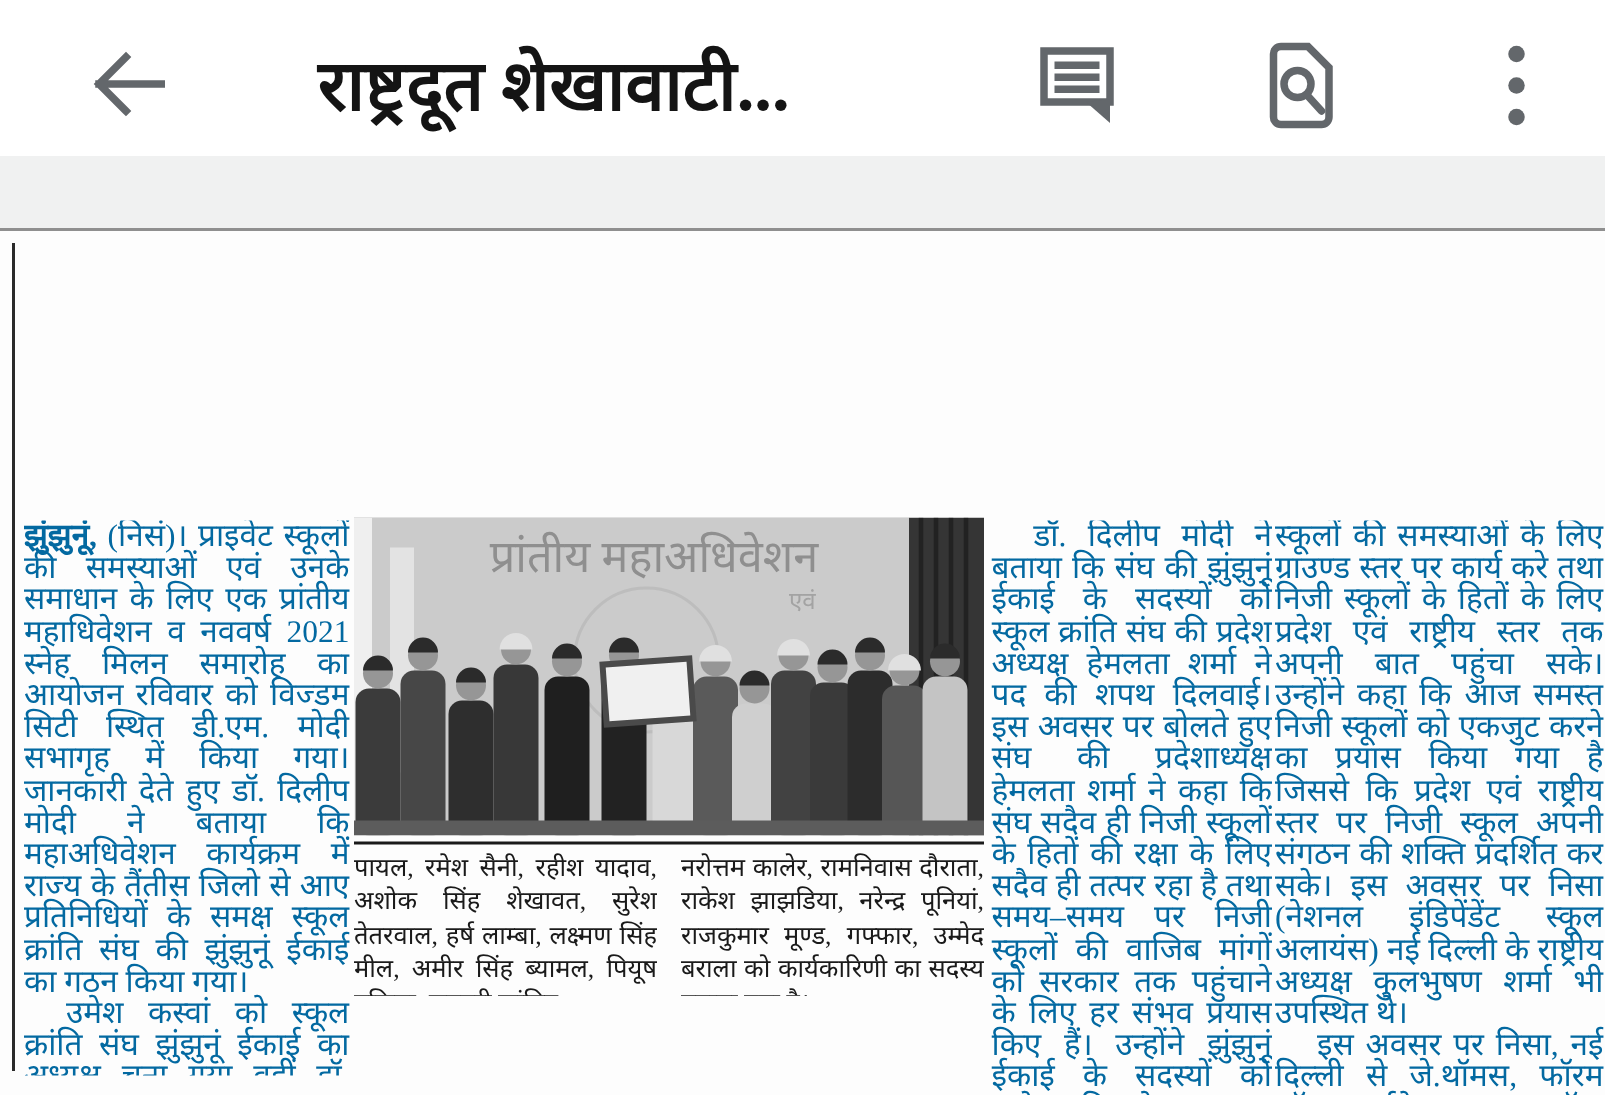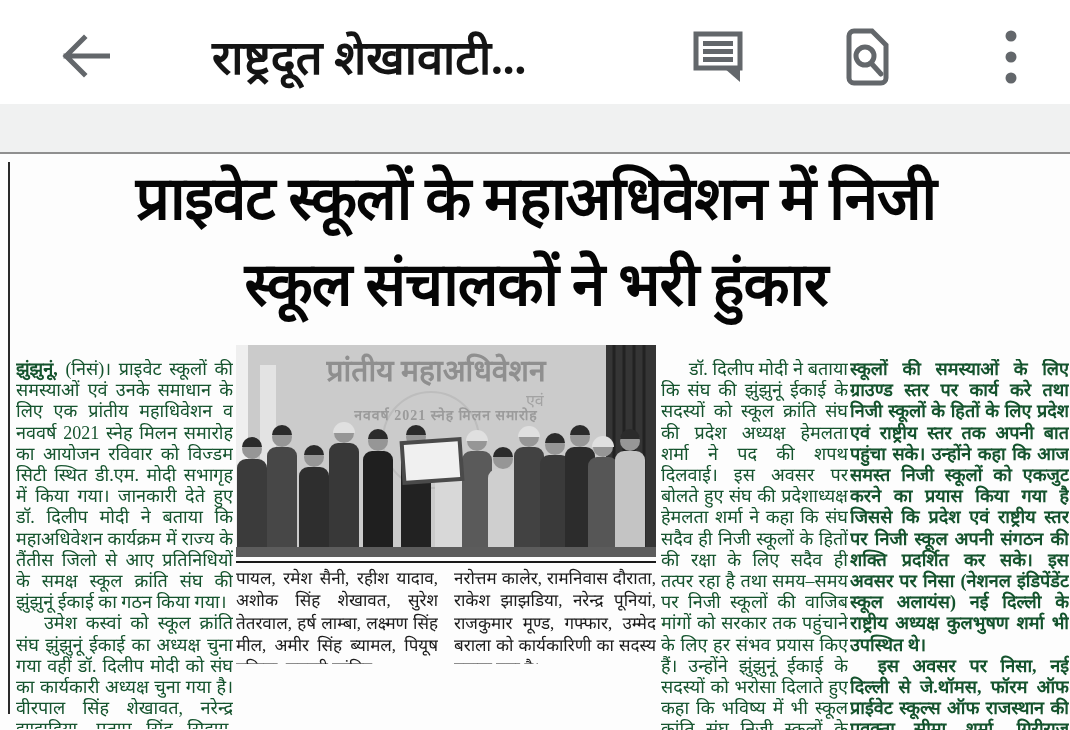--- a/index.html
+++ b/index.html
@@ -18,35 +18,35 @@
 
   
   .gapband{position:absolute;left:0;top:104px;width:1070px;height:48px;background:#f0f1f1;}
   .pagetopline{position:absolute;left:0;top:152px;width:1070px;height:2px;background:#8f8f8f;}
   .newsprint{position:absolute;left:0;top:154px;width:1070px;height:576px;background:#fdfdfd;}
   .leftrule{position:absolute;left:8px;top:162px;width:2px;height:552px;background:#2a2a2a;}
 
   .headline{position:absolute;left:16px;top:156px;width:1040px;text-align:center;
       font-size:60px;line-height:86px;font-weight:800;color:#050505;letter-spacing:-1px;}
 
-  .bodytext{font-size:18px;line-height:21.2px;text-align:justify;color:#14532d;margin-top:12px;}
+  .bodytext{font-size:21px;line-height:21.2px;text-align:justify;color:#0369a1;}
   .col{position:absolute;overflow:hidden;}
   .col-1{left:16px;top:347px;width:217px;height:370px;}
   .col-4{left:661px;top:347px;width:187px;height:383px;}
-  .col-5{left:850px;top:347px;width:219px;height:383px;font-weight:bold;}
+  .col-5{left:850px;top:347px;width:219px;height:383px;}
   .indent{text-indent:28px;margin:0;}
   .noindent{text-indent:0;margin:0;}
   .dateline{font-weight:700;}
 
   
   .midblock{position:absolute;left:236px;top:345px;width:420px;}
   .photo{position:relative;width:420px;height:212px;background:#c9c9c9;overflow:hidden;}
   .photo svg{position:absolute;left:0;top:0;}
   .banner1{position:absolute;left:60px;top:4px;width:280px;text-align:center;
-      font-size:30px;font-weight:700;color:#8f8f8f;}
+      font-size:30px;font-weight:400;color:#8f8f8f;}
   .banner2{position:absolute;left:290px;top:44px;font-size:16px;color:#a3a3a3;}
   .banner3{position:absolute;left:90px;top:60px;width:240px;text-align:center;
       font-size:14px;font-weight:700;color:#9b9b9b;letter-spacing:1px;}
   .caption{margin-top:4px;font-size:18.6px;line-height:23.6px;font-weight:700;
       text-align:justify;color:#101010;}
   .caption-rule{margin-top:4px;border-top:2px solid #1a1a1a;width:100%;}
   .names{display:flex;gap:16px;margin-top:5px;}
   .names > div{flex:1;font-size:17px;line-height:22.4px;text-align:justify;overflow:hidden;height:96px;}
 
   .g-stroke{stroke:#63676b;fill:none;stroke-width:5;}
@@ -90,24 +90,20 @@
         <circle cx="15" cy="52" r="5.5" class="g-fill"></circle>
       </svg>
     </div>
   </div>
 
   <div class="gapband"></div>
   <div class="pagetopline"></div>
   <div class="newsprint"></div>
   <div class="leftrule"></div>
 
-  <div class="headline">
-    <div>प्राइवेट स्कूलों के महाअधिवेशन में निजी</div>
-    <div>स्कूल संचालकों ने भरी हुंकार</div>
-  </div>
 
   <div class="col col-1 bodytext">
     <p class="noindent"><span class="dateline">झुंझुनूं,</span><span> (निसं)। प्राइवेट स्कूलों की समस्याओं एवं उनके समाधान के लिए एक प्रांतीय महाधिवेशन व नववर्ष 2021 स्नेह मिलन समारोह का आयोजन रविवार को विज्डम सिटी स्थित डी.एम. मोदी सभागृह में किया गया। जानकारी देते हुए डॉ. दिलीप मोदी ने बताया कि महाअधिवेशन कार्यक्रम में राज्य के तैंतीस जिलो से आए प्रतिनिधियों के समक्ष स्कूल क्रांति संघ की झुंझुनूं ईकाई का गठन किया गया।</span></p>
     <p class="indent">उमेश कस्वां को स्कूल क्रांति संघ झुंझुनूं ईकाई का अध्यक्ष चुना गया वहीं डॉ. दिलीप मोदी को संघ का कार्यकारी अध्यक्ष चुना गया है। वीरपाल सिंह शेखावत, नरेन्द्र झाझडिया, प्रताप सिंह सिहाग, प्रवीण कृष्णियां, सत्यवीर धत्तरवाल, संजीव पूनिया, रिशाल सिंह</p>
   </div>
 
   <div class="midblock">
     <div class="photo">
       <svg id="photo-svg" width="420" height="212" viewBox="0 0 420 212">
         <rect x="0" y="0" width="420" height="212" fill="#cbcbcb"></rect>
@@ -158,21 +154,20 @@
             <path d="M 356 102 a11 11 0 0 1 22 0 Z" fill="#e0e0e0"></path>
             <rect x="379" y="106" width="30" height="106" rx="9" fill="#c4c4c4"></rect>
             <circle cx="394" cy="96" r="10" fill="#969696"></circle>
             <path d="M 384 94 a10 10 0 0 1 20 0 Z" fill="#2b2b2b"></path>
           </g>
         <rect x="167" y="96" width="58" height="40" fill="#f0f0f0" stroke="#4a4a4a" stroke-width="4" transform="rotate(-4 196 116)"></rect>
         <rect x="0" y="202" width="420" height="10" fill="#5c5c5c"></rect>
       </svg>
       <div class="banner1">प्रांतीय महाअधिवेशन</div>
       <div class="banner2">एवं</div>
-      <div class="banner3">नववर्ष 2021 स्नेह मिलन समारोह</div>
     </div>
     <div class="caption-rule"></div>
     <div class="names">
       <div>पायल, रमेश सैनी, रहीश यादाव, अशोक सिंह शेखावत, सुरेश तेतरवाल, हर्ष लाम्बा, लक्ष्मण सिंह मील, अमीर सिंह ब्यामल, पियूष ढूकिया, सतवरी जांगिड,</div>
       <div>नरोत्तम कालेर, रामनिवास दौराता, राकेश झाझडिया, नरेन्द्र पूनियां, राजकुमार मूण्ड, गफ्फार, उम्मेद बराला को कार्यकारिणी का सदस्य बनाया गया है।</div>
     </div>
   </div>
 
   <div class="col col-4 bodytext">
     <p class="indent">डॉ. दिलीप मोदी ने बताया कि संघ की झुंझुनूं ईकाई के सदस्यों को स्कूल क्रांति संघ की प्रदेश अध्यक्ष हेमलता शर्मा ने पद की शपथ दिलवाई। इस अवसर पर बोलते हुए संघ की प्रदेशाध्यक्ष हेमलता शर्मा ने कहा कि संघ सदैव ही निजी स्कूलों के हितों की रक्षा के लिए सदैव ही तत्पर रहा है तथा समय–समय पर निजी स्कूलों की वाजिब मांगों को सरकार तक पहुंचाने के लिए हर संभव प्रयास किए हैं। उन्होंने झुंझुनूं ईकाई के सदस्यों को भरोसा दिलाते हुए कहा कि भविष्य में भी स्कूल क्रांति संघ निजी स्कूलों के हितों की रक्षा के लिए सदैव तैयार है और रहेगा। इस अवसर पर बोलते हुए डॉ.मोदी ने कहा कि बहुत समय से जिले में एक ऐसे संगठन की आवश्यकता थी जो कि निजी स्वार्थों से अलग हटकर जिले की समस्त निजी</p>

